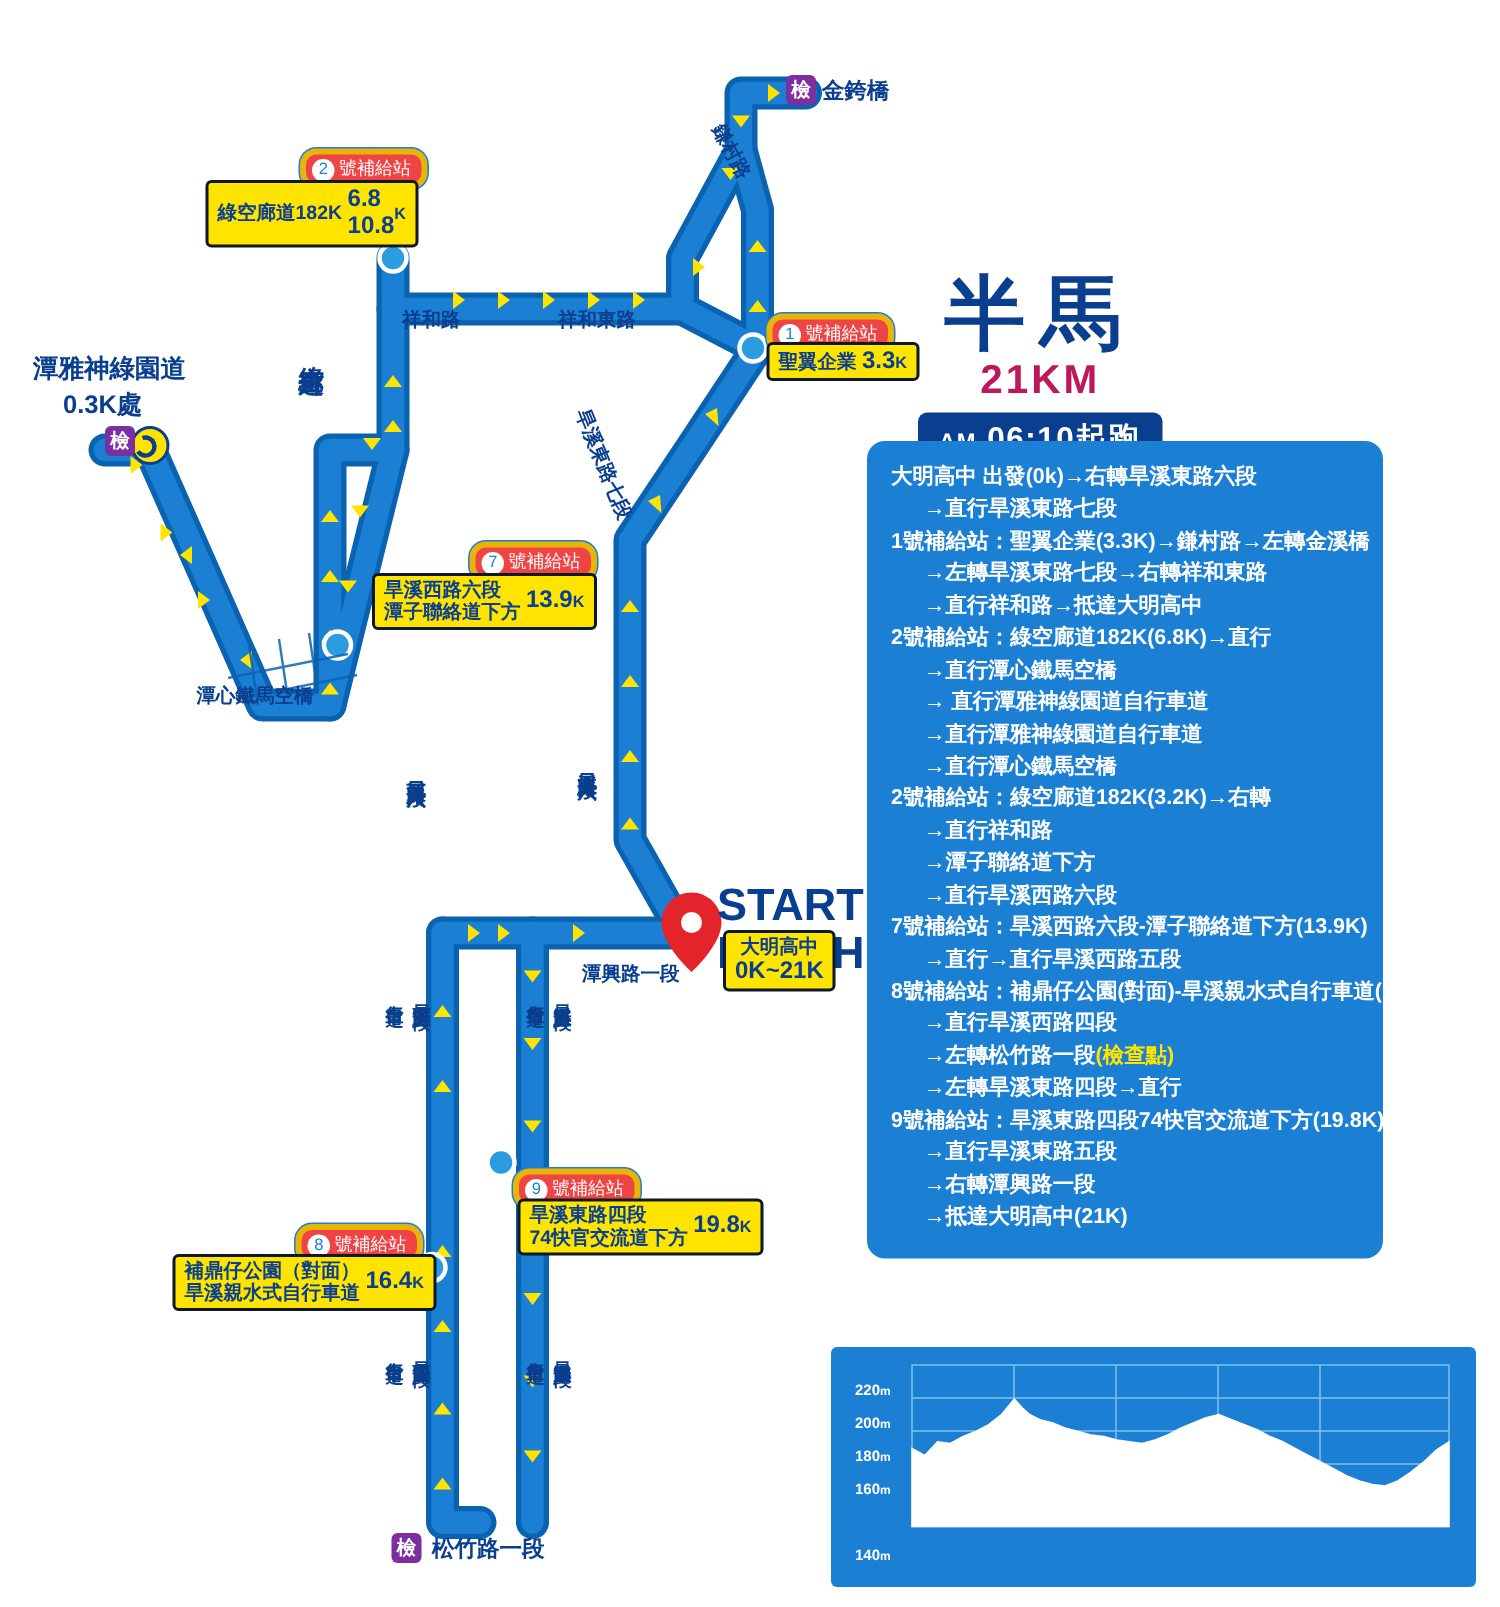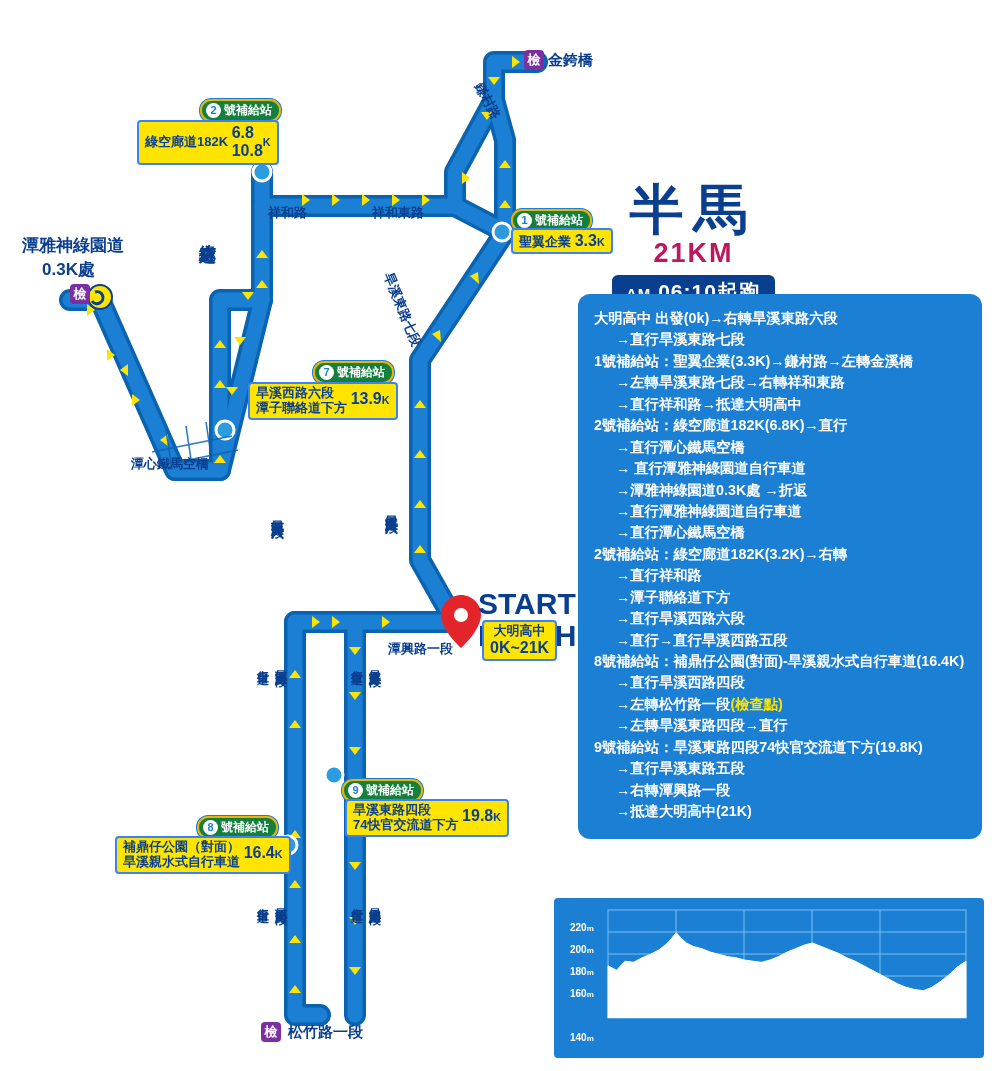--- a/index.html
+++ b/index.html
@@ -7,29 +7,29 @@
   body{
     width:1000px;height:1071px;background:#ffffff;position:relative;
     font-family:"Liberation Sans","DejaVu Sans",sans-serif;
     color:#0b3d91;overflow:hidden;
   }
   .canvas{position:absolute;inset:0;}
   svg.map{position:absolute;left:0;top:0;width:1000px;height:1071px;}
 
   
   .chip{
-    position:absolute;background:#ffe400;border:2px solid #3b82f6;
+    position:absolute;background:#ffe400;border:2px solid #0f172a;
     border-radius:4px;padding:2px 6px;color:#0a3f8f;font-weight:bold;
     font-size:13px;line-height:1.15;white-space:nowrap;
   }
   .chip .km{color:#0a3f8f;font-size:16px;}
 
   .station{
-    position:absolute;background:#15803d;color:#fff;border:2px solid #eab308;
-    border-radius:11px;padding:1px 7px 1px 4px;font-size:12px;font-weight:bold;
+    position:absolute;background:#ef4444;color:#fff;border:4px solid #eab308;
+    border-radius:11px;padding:1px 7px 1px 4px;font-size:12px;font-weight:normal;
     white-space:nowrap;box-shadow:0 0 0 1px #1b7fd4;
   }
   .station .num{
     display:inline-block;width:15px;height:15px;line-height:15px;text-align:center;
     background:#fff;color:#1b7fd4;border-radius:50%;font-size:11px;margin-right:3px;
   }
   .checkmark{
     position:absolute;background:#7b2fa0;color:#fff;border-radius:4px;
     width:20px;height:20px;line-height:20px;text-align:center;font-size:13px;font-weight:bold;
   }
@@ -47,21 +47,21 @@
   .title-main{font-size:54px;font-weight:bold;color:#0a3f8f;letter-spacing:10px;line-height:1;}
   .title-sub{font-size:27px;font-weight:bold;color:#be185d;letter-spacing:2px;margin-top:2px;}
   .title-time{
     margin-top:6px;background:#0a3f8f;color:#fff;border-radius:6px;
     padding:3px 14px;font-size:21px;font-weight:bold;display:inline-block;letter-spacing:1px;
   }
   .title-time .am{font-size:15px;}
 
   
   .directions{
-    position:absolute;left:578px;top:294px;width:404px;
+    position:absolute;left:578px;top:294px;width:344px;
     background:#1b7fd4;border-radius:12px;color:#fff;
     padding:14px 14px 16px 16px;box-sizing:border-box;
     font-size:14.3px;line-height:1.5;font-weight:bold;
   }
   .directions .ln{white-space:nowrap;}
   .directions .ind1{padding-left:22px;}
   .directions .hl{color:#ffe400;}
 
   
   .elev{
@@ -303,27 +303,27 @@
 
   <div class="directions" id="dirPanel">
       <div class="ln">大明高中 出發(0k)→右轉旱溪東路六段</div>
       <div class="ln ind1">→直行旱溪東路七段</div>
       <div class="ln">1號補給站：聖翼企業(3.3K)→鎌村路→左轉金溪橋</div>
       <div class="ln ind1">→左轉旱溪東路七段→右轉祥和東路</div>
       <div class="ln ind1">→直行祥和路→抵達大明高中</div>
       <div class="ln">2號補給站：綠空廊道182K(6.8K)→直行</div>
       <div class="ln ind1">→直行潭心鐵馬空橋</div>
       <div class="ln ind1">→ 直行潭雅神綠園道自行車道</div>
-      <div class="ln ind1">→潭雅神綠園道0.3K處 →折返</div>
       <div class="ln ind1">→直行潭雅神綠園道自行車道</div>
       <div class="ln ind1">→直行潭心鐵馬空橋</div>
       <div class="ln">2號補給站：綠空廊道182K(3.2K)→右轉</div>
       <div class="ln ind1">→直行祥和路</div>
       <div class="ln ind1">→潭子聯絡道下方</div>
       <div class="ln ind1">→直行旱溪西路六段</div>
+      <div class="ln">7號補給站：旱溪西路六段-潭子聯絡道下方(13.9K)</div>
       <div class="ln ind1">→直行→直行旱溪西路五段</div>
       <div class="ln">8號補給站：補鼎仔公園(對面)-旱溪親水式自行車道(16.4K)</div>
       <div class="ln ind1">→直行旱溪西路四段</div>
       <div class="ln ind1">→左轉松竹路一段<span class="hl">(檢查點)</span></div>
       <div class="ln ind1">→左轉旱溪東路四段→直行</div>
       <div class="ln">9號補給站：旱溪東路四段74快官交流道下方(19.8K)</div>
       <div class="ln ind1">→直行旱溪東路五段</div>
       <div class="ln ind1">→右轉潭興路一段</div>
       <div class="ln ind1">→抵達大明高中(21K)</div>
     </div>

